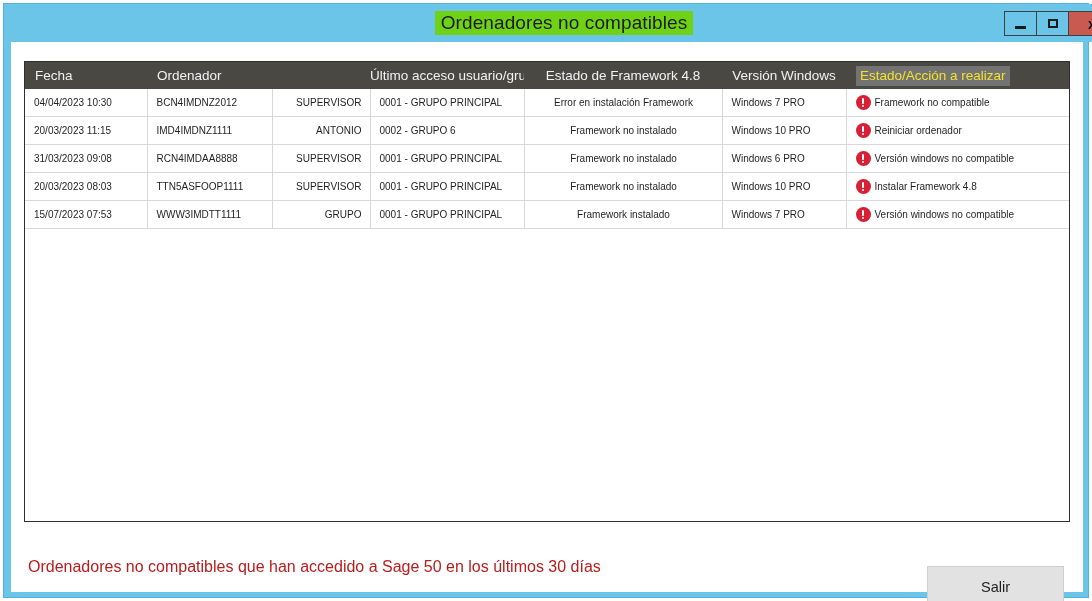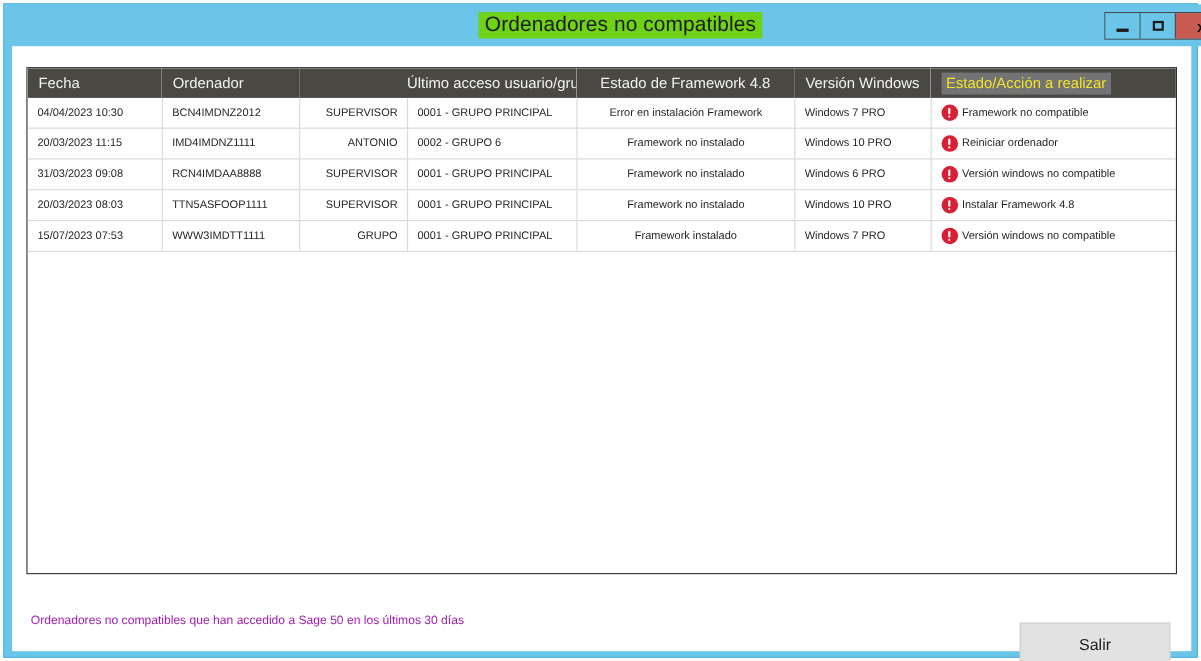--- a/index.html
+++ b/index.html
@@ -199,22 +199,22 @@
     height: 2px;
     background: #ffffff;
     border-radius: 50%;
   }
 
   
   #footer-note {
     position: absolute;
     left: 17px;
     top: 516px;
-    font-size: 11px;
-    color: #a21caf;
+    font-size: 16px;
+    color: #b91c1c;
     white-space: nowrap;
   }
   #salir-btn {
     position: absolute;
     left: 916px;
     top: 524px;
     width: 137px;
     height: 42px;
     background: #e2e2e2;
     border: 1px solid #cfcfcf;

